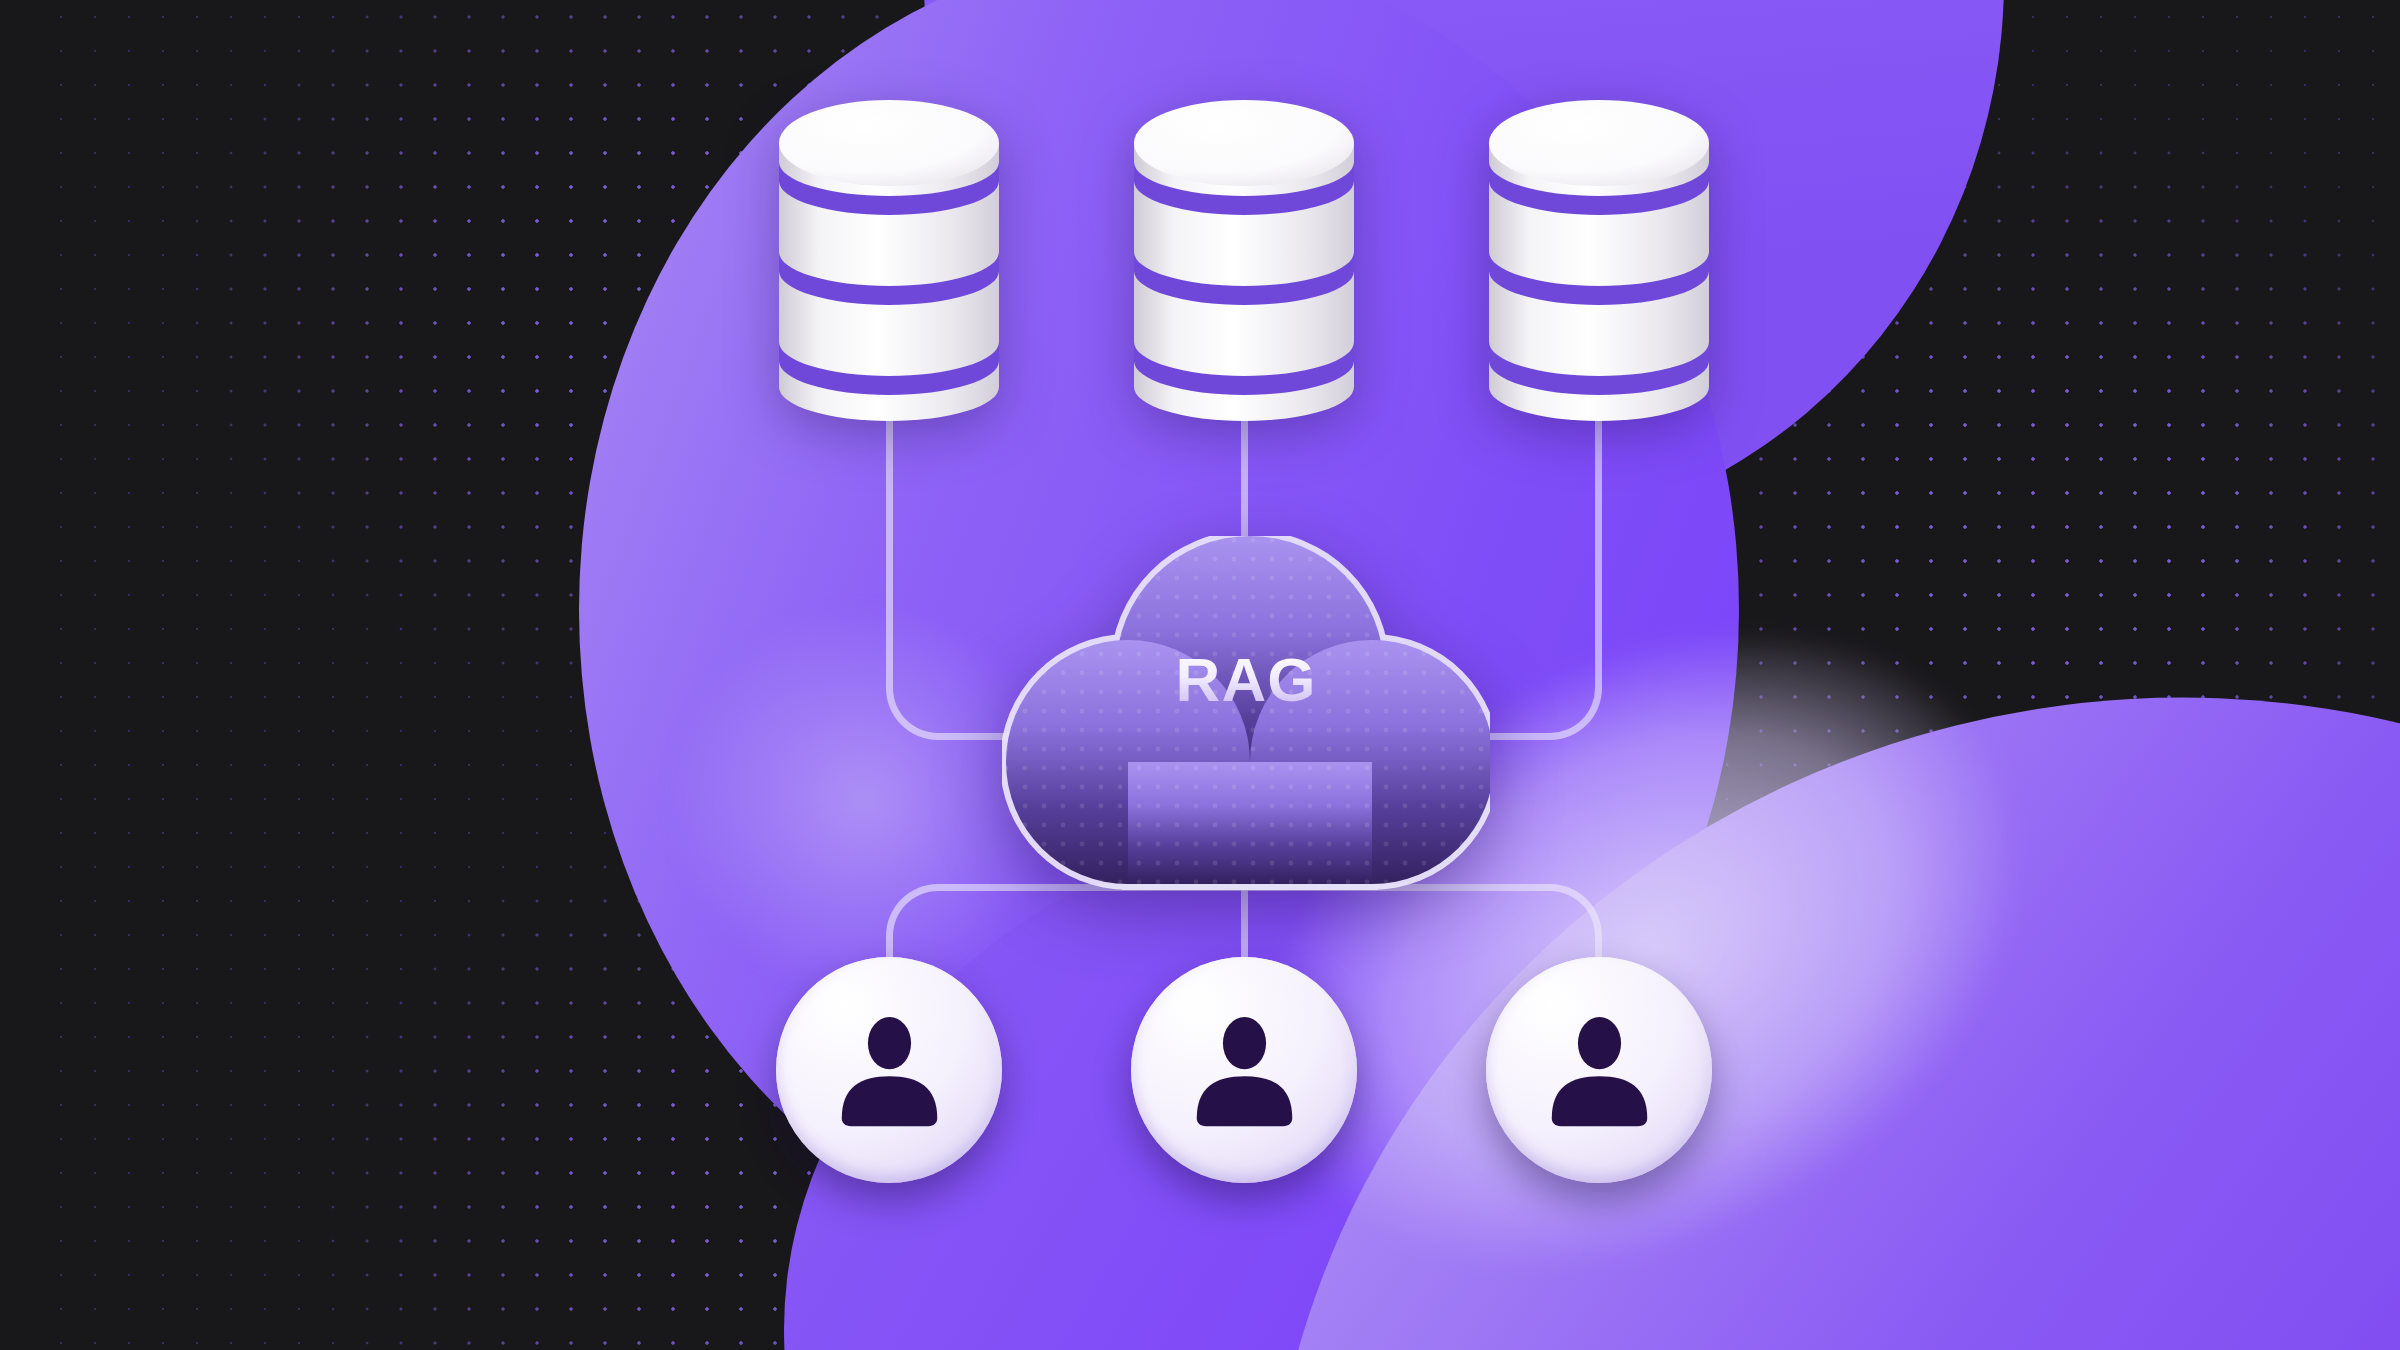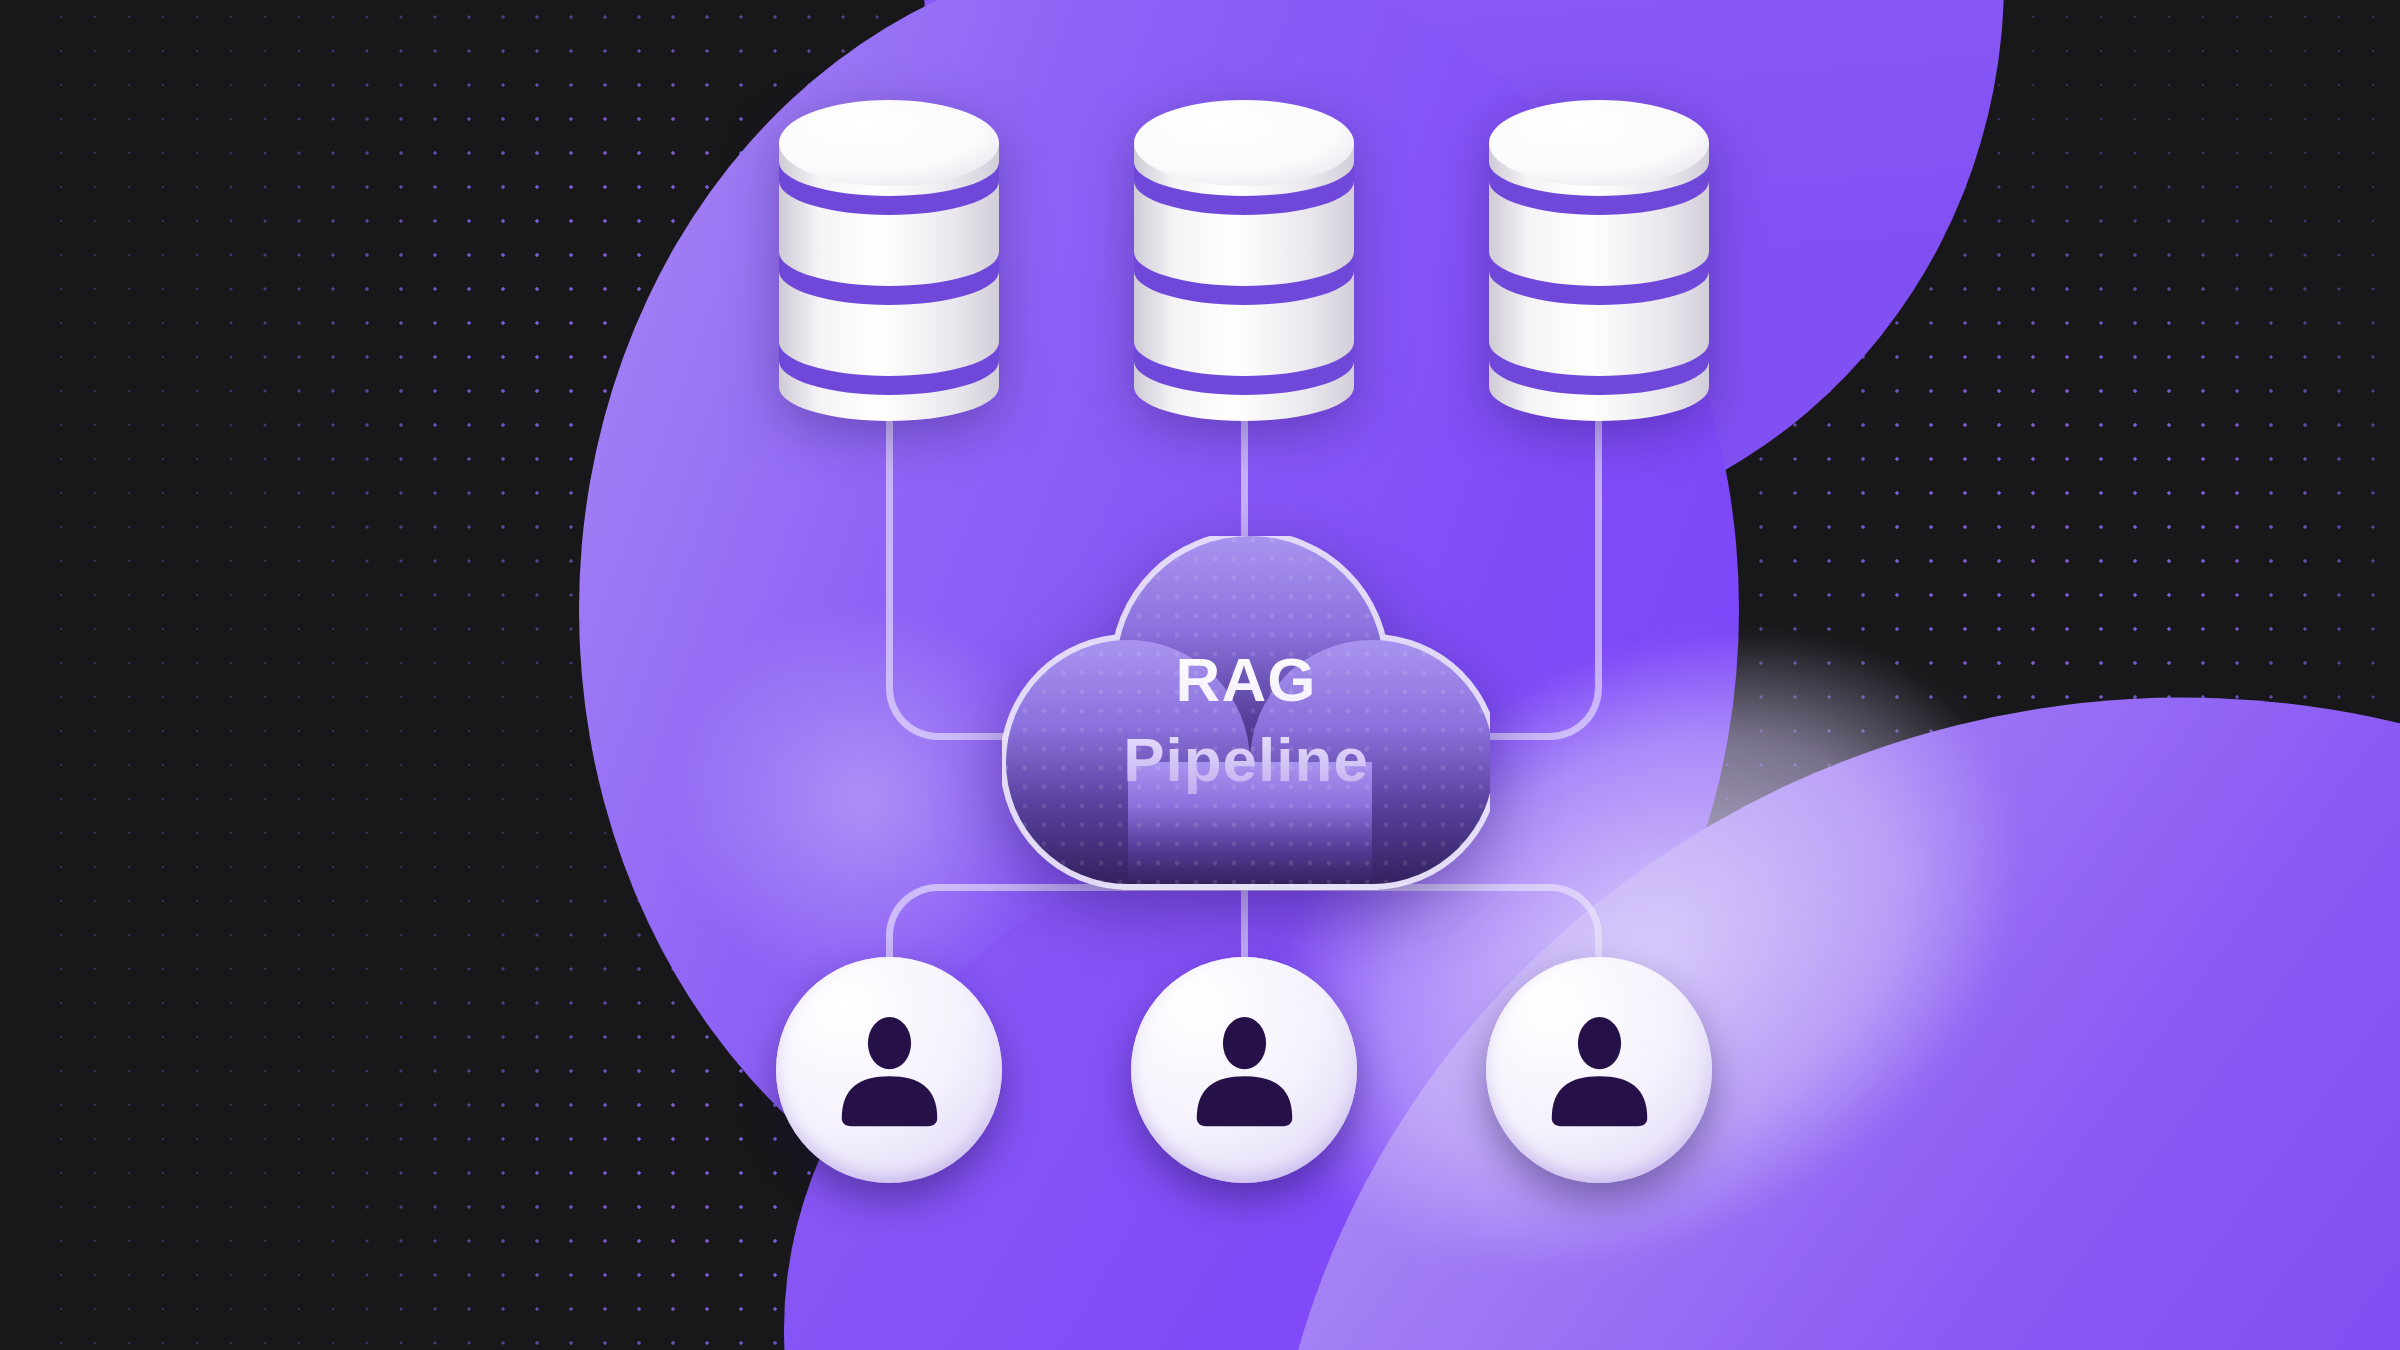--- a/index.html
+++ b/index.html
@@ -164,21 +164,20 @@
         <circle cx="370" cy="226" r="122"></circle>
         <rect x="126" y="226" width="244" height="122"></rect>
       </g>
       <g clip-path="url(#cloudClip)">
         <rect x="0" y="0" width="488" height="356" fill="url(#cloudDots)"></rect>
       </g>
     </svg>
   </div>
   <div class="cloud-label">
     <div>RAG</div>
-    <div>Pipeline</div>
   </div>
 
   <div class="avatar av1">
     <svg width="125" height="125">
         <use href="#personIcon"></use>
       </svg>
   </div>
   <div class="avatar av2">
     <svg width="125" height="125">
         <use href="#personIcon"></use>

